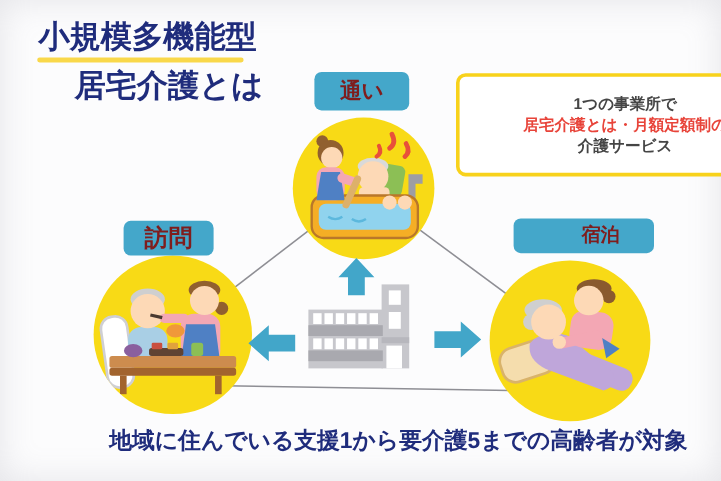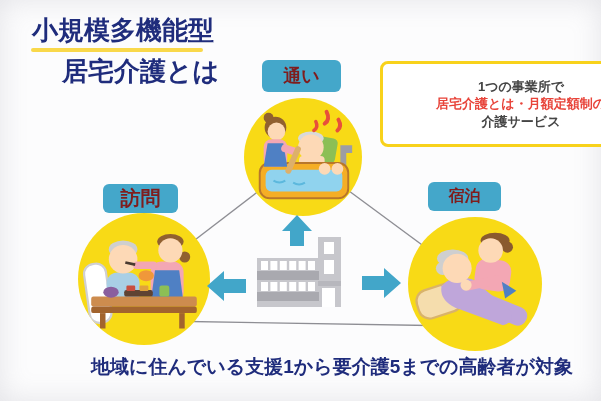--- a/index.html
+++ b/index.html
@@ -23,21 +23,21 @@
     font-size:13px; line-height:17.5px; font-weight:bold; color:#454545; text-align:center;padding-left:42px;
   }
   .info-box .hl { color:#e8443a; }
   
   .badge {
     background:#44a7ca; color:#7f1d1d; font-weight:bold; border-radius:6px;
     display:flex; align-items:center; justify-content:center; white-space:nowrap;
   }
   #badge-kayoi     { left:262px; top:60px;  width:79px; height:32px; font-size:18px; }
   #badge-homon     { left:103px; top:184px; width:75px; height:29px; font-size:20px; }
-  #badge-shukuhaku { left:428px; top:182px; width:73px; height:29px; font-size:16px; }
+  #badge-shukuhaku { left:428px; top:182px; width:89px; height:29px; font-size:16px;padding-left:28px; }
   
   .circle { border-radius:50%; background:#f8da16; overflow:hidden; }
   #circle-kayoi     { left:244px; top:98px;  width:118px; height:118px; }
   #circle-homon     { left:78px;  top:213px; width:132px; height:132px; }
   #circle-shukuhaku { left:408px; top:217px; width:134px; height:134px; }
   .circle svg { width:100%; height:100%; display:block; }
   
   .layer { left:0; top:0; width:601px; height:401px; pointer-events:none; }
   
   .footer {

